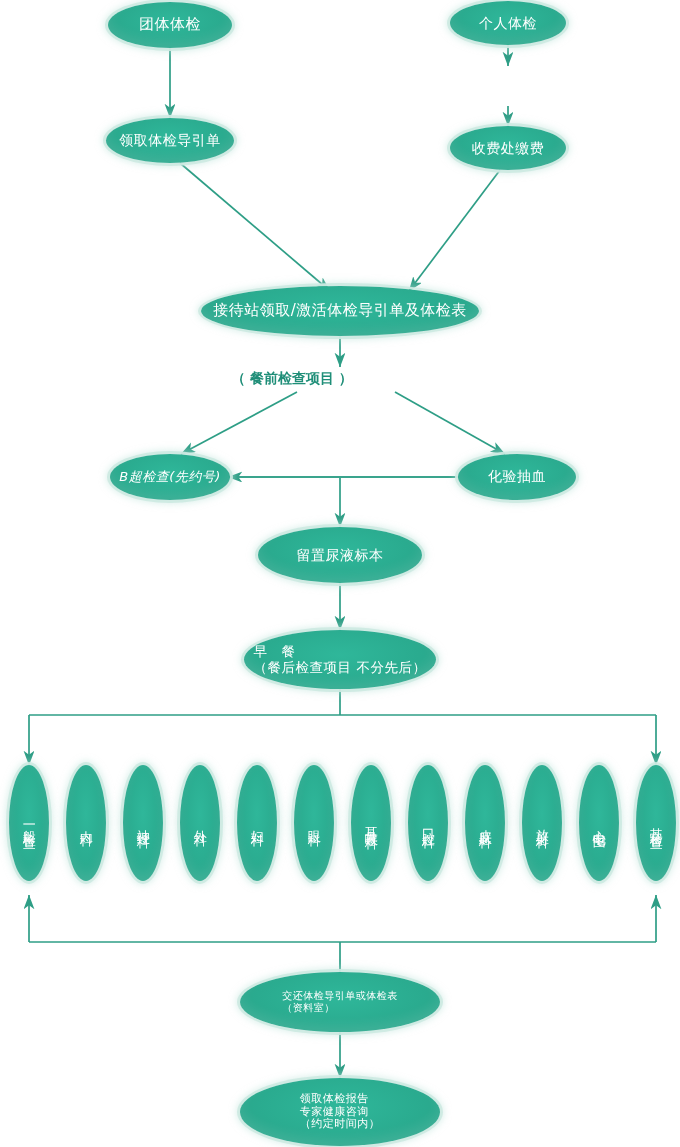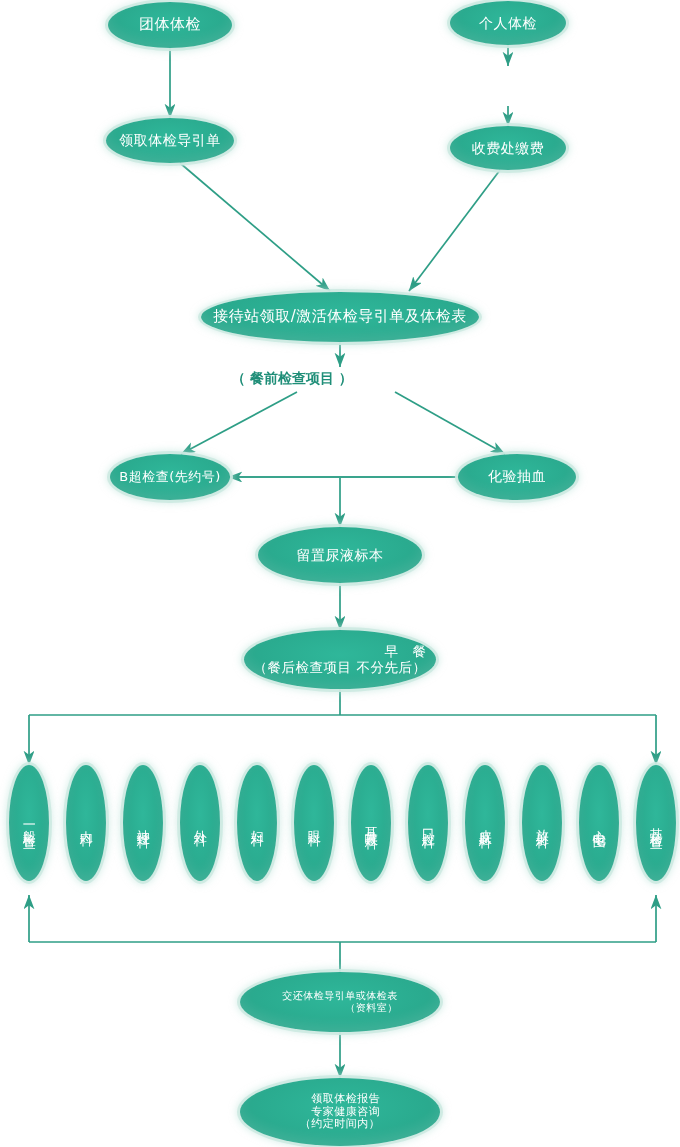--- a/index.html
+++ b/index.html
@@ -25,21 +25,21 @@
     height: 1147px;
     pointer-events: none;
   }
   .node {
     position: absolute;
     box-sizing: border-box;
     border-radius: 50%;
     display: flex;
     align-items: center;
     justify-content: center;
-    text-align: right;
+    text-align: left;
     color: #ffffff;
     background: radial-gradient(ellipse at 50% 42%, #2fb79a 0%, #2aab8f 58%, #2aa68b 80%, #41b79f 100%);
     box-shadow: 0 0 0 3px rgba(205, 233, 226, 0.92),
                 0 0 7px 4px rgba(189, 227, 218, 0.55),
                 inset 0 -6px 12px rgba(255,255,255,0.10);
     line-height: 1.18;
     letter-spacing: 0.5px;
   }
   .node .label {
     display: block;
@@ -132,29 +132,29 @@
 
   <div class="node" style="left:106px; top:118px; width:128px; height:45px; font-size:14px;">
     <span class="label">领取体检导引单</span>
   </div>
 
 
   <div class="node" style="left:450px; top:126px; width:116px; height:44px; font-size:14px;">
     <span class="label">收费处缴费</span>
   </div>
 
-  <div class="node" style="left:201px; top:292px; width:278px; height:50px; font-size:15px;">
+  <div class="node" style="left:201px; top:286px; width:278px; height:50px; font-size:15px;">
     <span class="label">接待站领取/激活体检导引单及体检表</span>
   </div>
 
   <div class="plain-label" style="left:0; top:370px; width:584px; font-size:14px;">
     <span>（ 餐前检查项目 ）</span>
   </div>
 
-  <div class="node" style="left:110px; top:454px; width:120px; height:46px; font-size:13px;">
+  <div class="node" style="left:110px; top:454px; width:120px; height:46px; font-size:13px;font-style:italic;">
     <span class="label">B超检查(先约号)</span>
   </div>
 
   <div class="node" style="left:458px; top:454px; width:118px; height:46px; font-size:14px;font-family:Liberation Serif, serif;">
     <span class="label">化验抽血</span>
   </div>
 
   <div class="node" style="left:258px; top:527px; width:164px; height:56px; font-size:14px;">
     <span class="label">留置尿液标本</span>
   </div>

